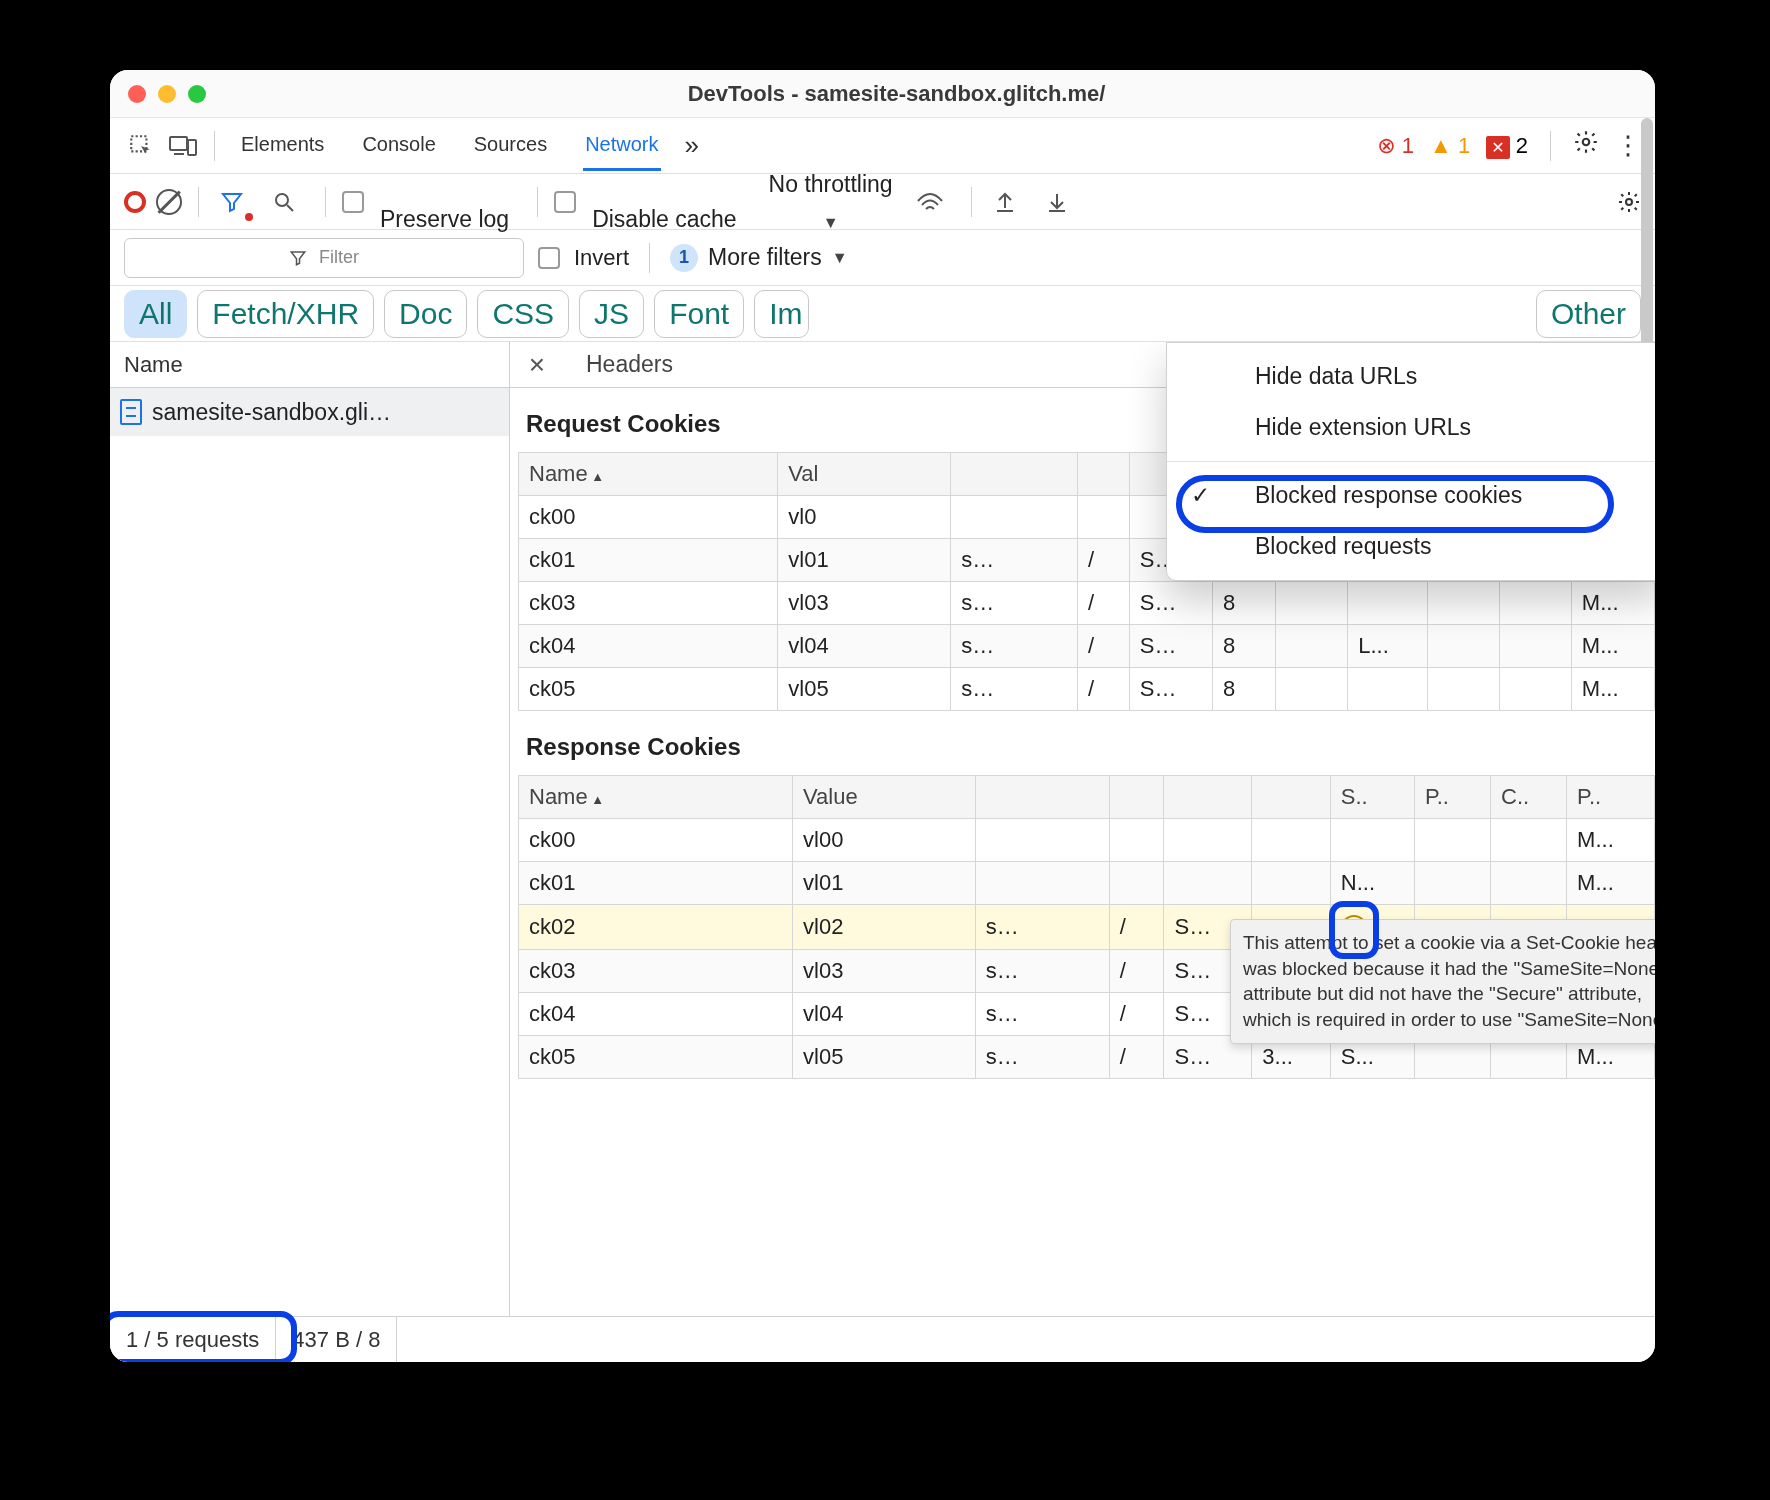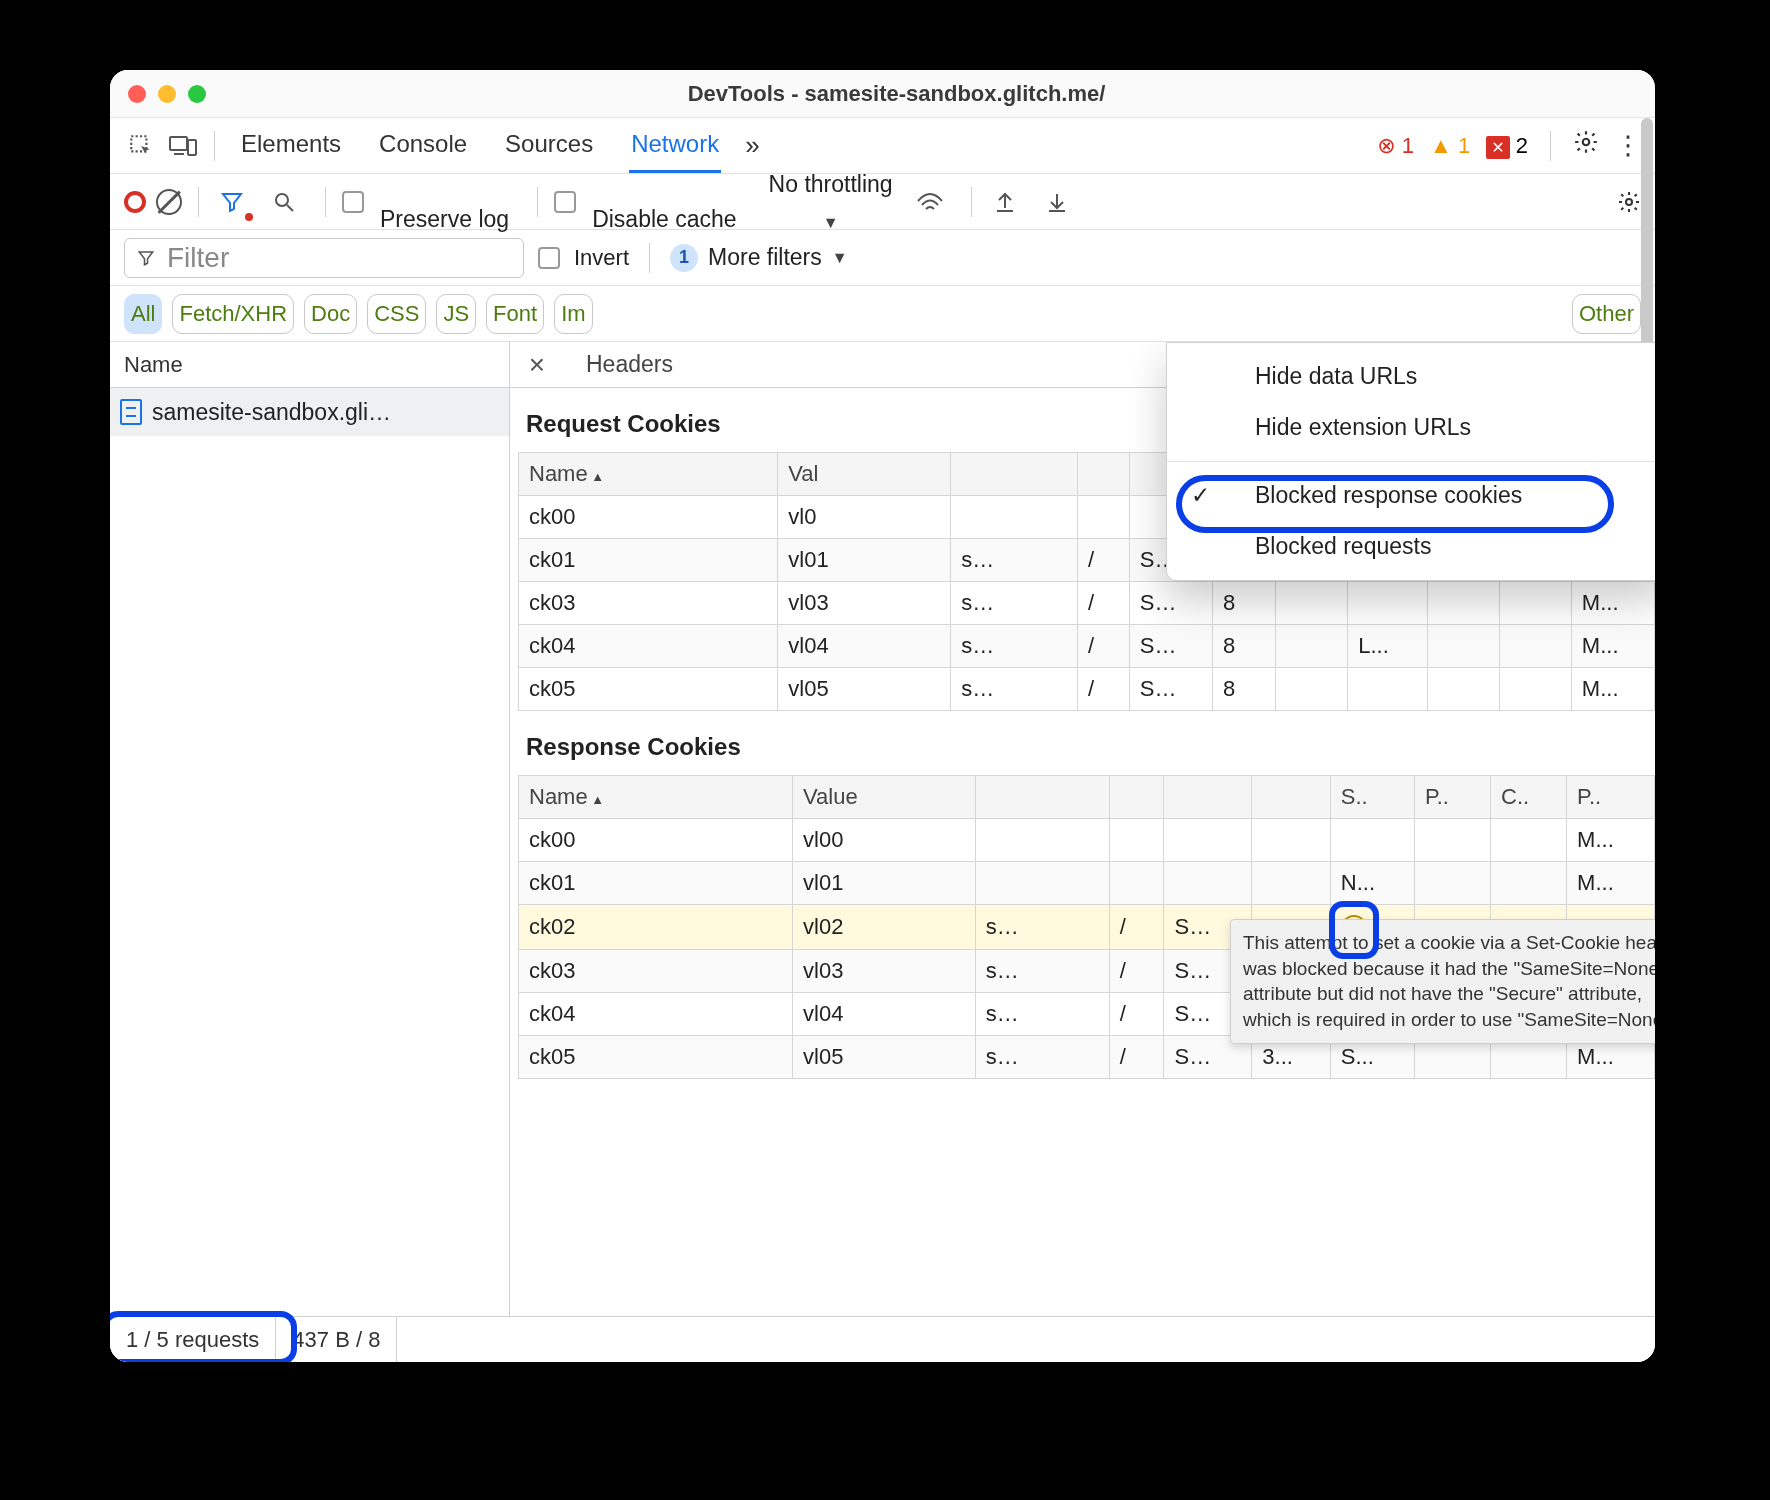--- a/index.html
+++ b/index.html
@@ -15,21 +15,21 @@
   .traffic { display:flex; gap:12px; }
   .traffic span { width:18px; height:18px; border-radius:50%; display:block; }
   .t-close { background:#ff5f57; }
   .t-min { background:#febc2e; }
   .t-max { background:#28c840; }
   .title { flex:1; text-align:center; font-weight:600; font-size:22px; color:#3a3a3a; margin-left:-50px; }
 
   
   .tabsrow { height:56px; display:flex; align-items:center; padding:0 14px; border-bottom:1px solid #e0e0e0; }
   .tool-ico { width:34px; height:34px; display:flex; align-items:center; justify-content:center; color:#555; margin-right:8px; }
-  .tabs { display:flex; gap:34px; margin-left:18px; font-size:24px; color:#333; }
+  .tabs { display:flex; gap:34px; margin-left:18px; font-size:20px; color:#333; }
   .tab { padding:12px 2px; }
   .tab.active { color:#1a73e8; border-bottom:3px solid #1a73e8; }
   .chev { margin-left:24px; font-size:26px; color:#333; }
   .right-tabs { margin-left:auto; display:flex; align-items:center; gap:16px; font-size:22px; }
   .badge-red { color:#d93025; }
   .badge-orange { color:#f29900; }
   .badge-box { background:#d93025; color:#fff; font-size:16px; padding:2px 5px; border-radius:2px; display:inline-flex; align-items:center; }
   .gear { font-size:26px; color:#333; }
   .kebab { font-size:26px; color:#333; }
 
@@ -43,29 +43,29 @@
   .funnel-blue .dot { position:absolute; bottom:-2px; right:-4px; width:8px; height:8px; border-radius:50%; background:#d93025; }
   .search { color:#555; }
   .chk { width:22px; height:22px; border:2px solid #999; border-radius:4px; margin-right:6px; }
   .chk-label { font-size:23px; color:#222; margin-right:12px;margin-top:36px; }
   .select-throttle { font-size:23px; color:#222; display:flex; align-items:center; gap:16px; padding:0 10px;flex-direction:column; }
   .caret { font-size:16px; color:#444; }
   .net-tb svg { display:block; }
 
   
   .filter-row { height:56px; display:flex; align-items:center; gap:14px; padding:0 14px; border-bottom:1px solid #e0e0e0; }
-  .filter-box { display:flex; align-items:center; gap:12px; border:1px solid #c8c8c8; border-radius:6px; height:40px; padding:0 12px 0 12px; width:400px; font-size:28px; color:#666; }
+  .filter-box { display:flex; align-items:center; gap:12px; border:1px solid #c8c8c8; border-radius:6px; height:40px; padding:0 12px 0 12px; width:400px; font-size:18px; color:#666;justify-content:center; }
   .filter-box svg { color:#555; }
   .invert { display:flex; align-items:center; gap:8px; font-size:22px; color:#222; }
   .more-filters { display:flex; align-items:center; gap:10px; font-size:23px; color:#222; }
   .count-badge { background:#cfe4fb; color:#1a56b0; border-radius:50%; width:28px; height:28px; display:flex; align-items:center; justify-content:center; font-size:18px; font-weight:600; }
 
   
   .type-row { height:56px; display:flex; align-items:center; gap:10px; padding:0 14px; border-bottom:1px solid #e0e0e0; }
-  .pill { border:1px solid #c8c8c8; border-radius:10px; padding:6px 6px; font-size:22px; color:#4d7c0f; background:#fff; }
+  .pill { border:1px solid #c8c8c8; border-radius:10px; padding:6px 14px; font-size:30px; color:#0f766e; background:#fff; }
   .pill.active { background:#cfe4fb; border-color:#cfe4fb; }
 
   
   .body { display:flex; height: calc(100% - 48px - 56px - 56px - 56px - 56px - 46px); position:relative; }
   .left-pane { width:400px; border-right:1px solid #d0d0d0; display:flex; flex-direction:column; }
   .col-header { height:46px; border-bottom:1px solid #d0d0d0; display:flex; align-items:center; padding:0 14px; font-size:22px; color:#333; }
   .req-item { height:48px; display:flex; align-items:center; gap:10px; padding:0 10px; background:#eef0f2; font-size:23px; color:#222; }
   .doc-ico { width:22px; height:26px; border:2px solid #1a73e8; border-radius:2px; position:relative; }
   .doc-ico::before, .doc-ico::after { content:""; position:absolute; left:4px; right:4px; height:2px; background:#1a73e8; }
   .doc-ico::before { top:6px; }

